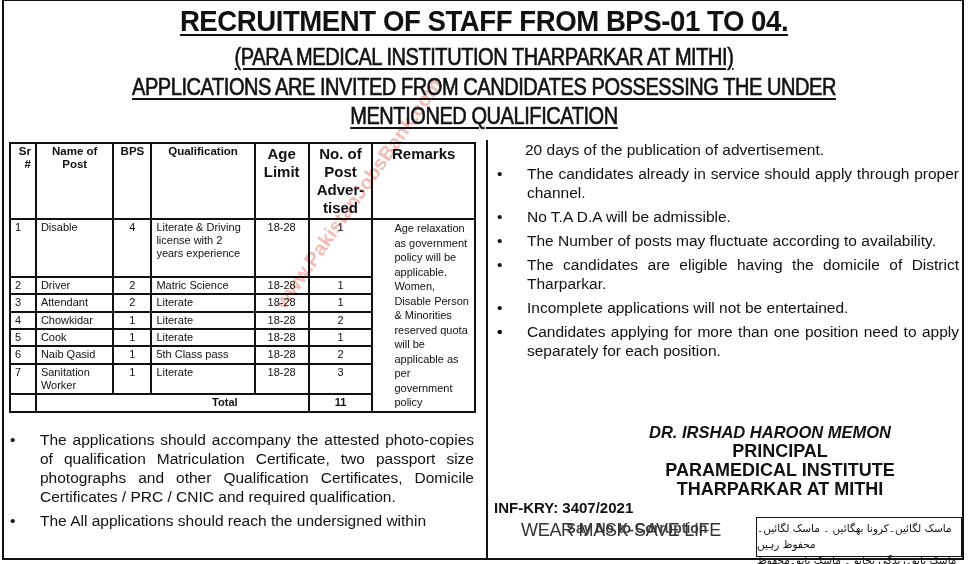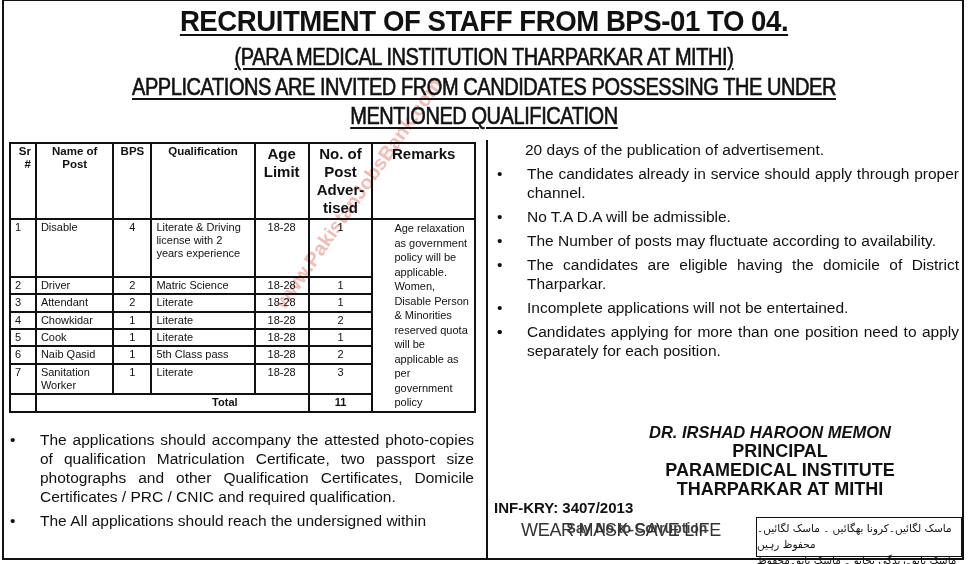--- a/index.html
+++ b/index.html
@@ -196,20 +196,20 @@
   <li><span class="bullet">•</span><span>Incomplete applications will not be entertained.</span></li>
   <li><span class="bullet">•</span></li>
   <li><span class="bullet">•</span><span>Candidates applying for more than one position need to apply separately for each position.</span></li>
 </ul>
 
 <div class="sig sig-name">DR. IRSHAD HAROON MEMON</div>
 <div class="sig sig-title">PRINCIPAL</div>
 <div class="sig sig-inst">PARAMEDICAL INSTITUTE</div>
 <div class="sig sig-loc">THARPARKAR AT MITHI</div>
 
-<div class="inf">INF-KRY: 3407/2013</div>
+<div class="inf">INF-KRY: 3407/2021</div>
 <div class="slogan1">Say No to Corruption</div>
 <div class="slogan2">WEAR MASK-SAVE LIFE</div>
 
 <div class="urdu-box">
   <div>ماسک لگائیں۔کرونا بھگائیں ۔ ماسک لگائیں۔محفوظ رہیں</div>
   <div>ماسک پایو۔زندگی بچایو ۔ ماسک پایو۔محفوظ رہو</div>
 </div>
 
 </body></html>

